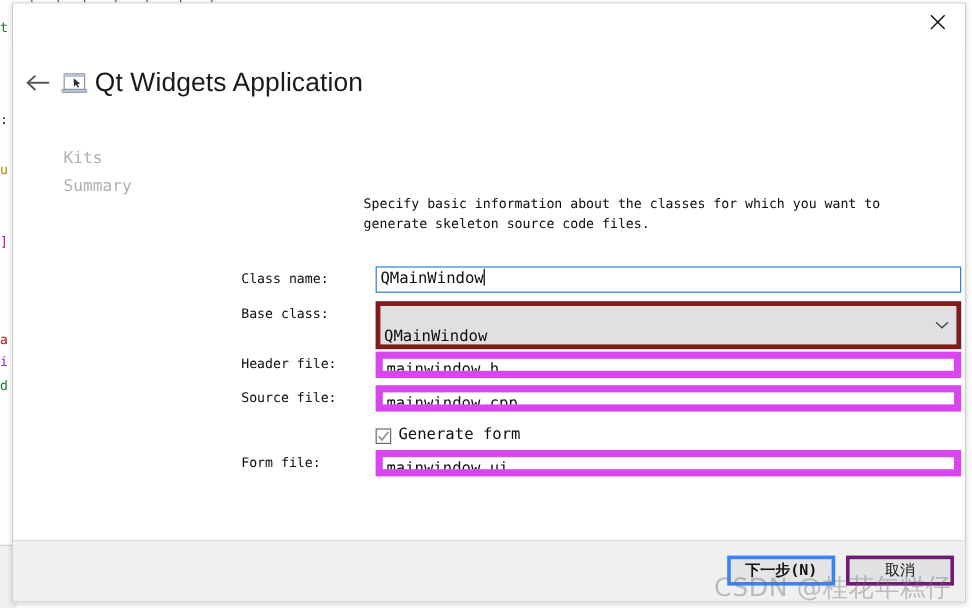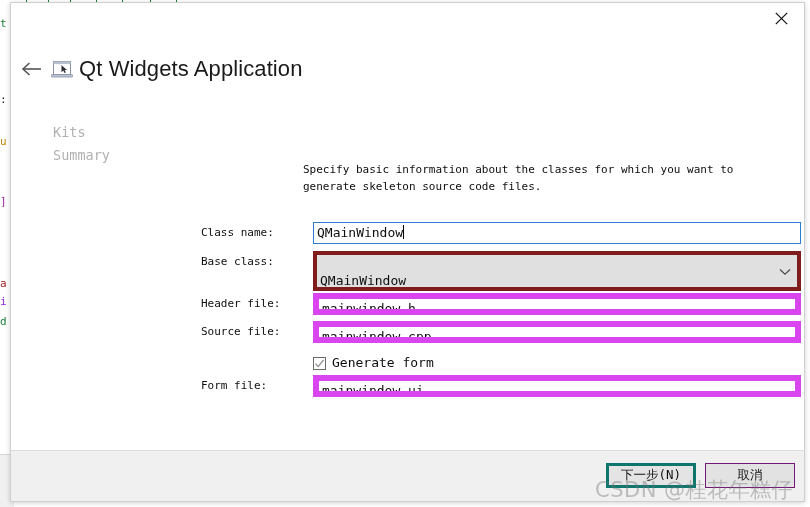--- a/index.html
+++ b/index.html
@@ -249,35 +249,36 @@
     height: 50px;
     background: #f0f0f0;
     border-top: 1px solid #dcdcdc;
   }
   .dlg-button {
     position: absolute;
     top: 12px;
     height: 25px;
     box-sizing: border-box;
     background: #e2e2e2;
-    border: 1px solid #701a75;
+    border: 3px solid #701a75;
     font-family: "DejaVu Sans Mono", monospace;
     font-size: 12.5px;
     color: #101010;
     display: flex;
     align-items: center;
     justify-content: center;
     cursor: pointer;
     white-space: nowrap;
   }
   #next-button {
     right: 108px;
     width: 90px;
-    border: 3px solid #0f766e;
+    border: 3px solid #3b82f6;
     background: #e4e4e4;
+    font-weight: bold;
   }
   #cancel-button {
     right: 9px;
     width: 90px;
   }
 
   
   #watermark {
     position: absolute;
     left: 595px; top: 476px;

